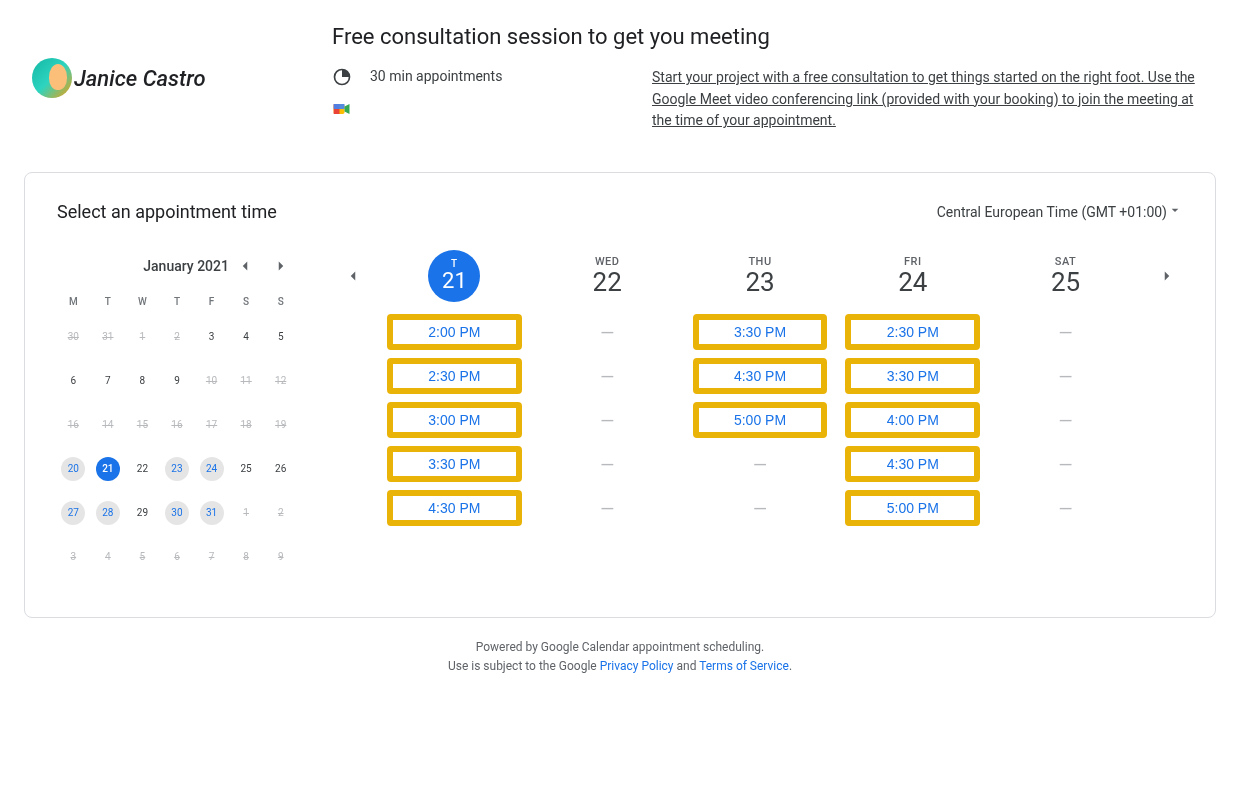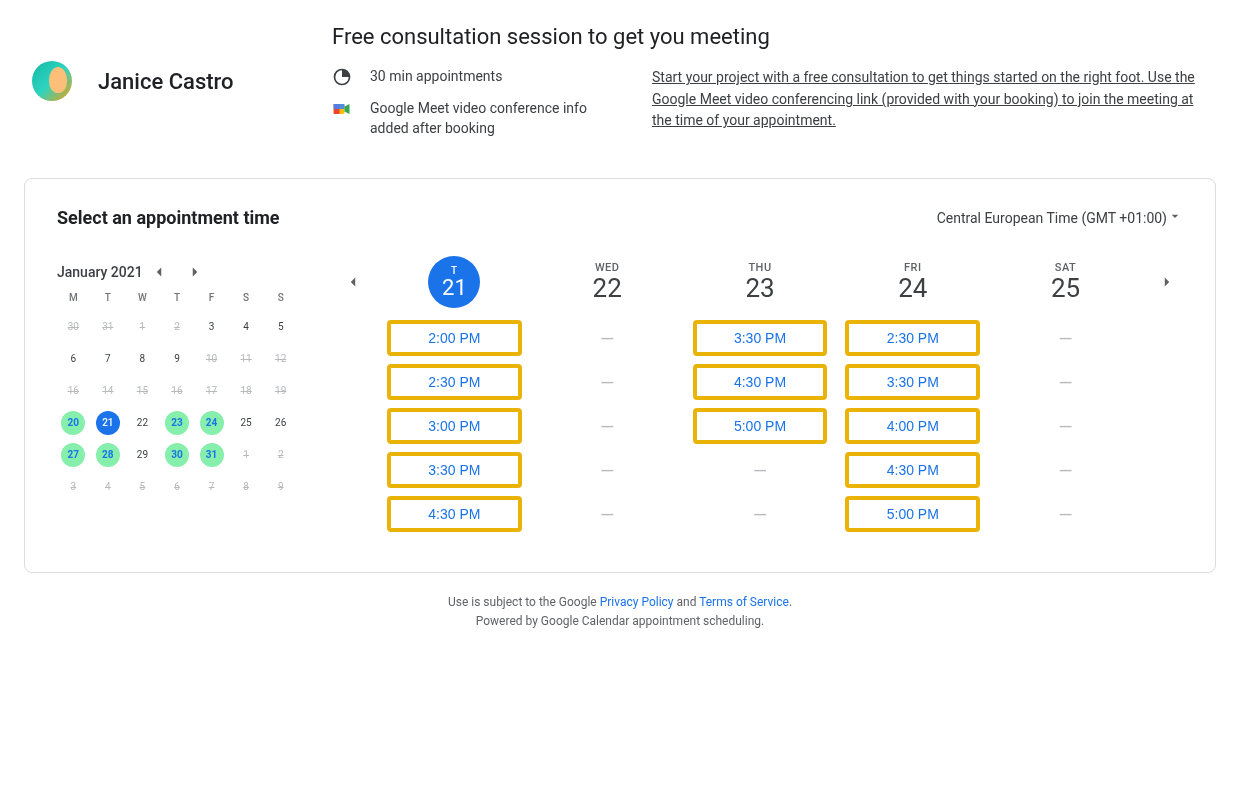--- a/index.html
+++ b/index.html
@@ -1,67 +1,67 @@
 <!DOCTYPE html>
 <html><head>
 <meta charset="utf-8">
 <style>
   * { box-sizing: border-box; margin: 0; padding: 0; }
   html, body { width: 1240px; height: 800px; background: #fff; font-family: "Google Sans", "Segoe UI", Roboto, Arial, sans-serif; color: #202124; }
   body { padding: 24px 24px 24px 24px; }
 
   .header { display: flex; gap: 40px; padding: 0 0 40px 8px; }
-  .host { display: flex; align-items: center; gap: 26px; min-width: 260px; }
+  .host { display: flex; align-items: center; gap: 2px; min-width: 260px; font-style: italic; }
   .avatar { width: 40px; height: 40px; border-radius: 50%; background: linear-gradient(135deg,#14b8a6 0%,#2dd4bf 50%,#f59e0b 100%); position: relative; overflow:hidden; }
   .avatar::after { content:""; position:absolute; right:5px; top:6px; width:18px; height:26px; background:#fbbf7a; border-radius:50% 50% 45% 45%; }
   .host-name { font-size: 22px; font-weight: 500; }
 
   .intro { flex: 1; display: flex; flex-direction: column; gap: 18px; }
   .title { font-size: 22px; font-weight: 400; color:#202124; }
   .meta-desc-row { display: flex; gap: 60px; }
   .meta { display: flex; flex-direction: column; gap: 12px; width: 260px; }
   .meta-item { display: flex; align-items: flex-start; gap: 18px; font-size: 14px; color:#3c4043; line-height:1.4; }
   .meta-item .icon { width: 20px; height: 20px; flex-shrink:0; display:flex; align-items:center; justify-content:center; }
   .desc { flex: 1; font-size: 14px; color:#3c4043; line-height:1.55; max-width: 560px; text-decoration: underline; }
 
   .card { border:1px solid #dadce0; border-radius:8px; padding:28px 32px 40px 32px; }
   .card-head { display:flex; justify-content:space-between; align-items:center; margin-bottom:28px; }
-  .card-title { font-size:18px; font-weight:700; }
+  .card-title { font-size:18px; font-weight:400; }
   .tz { display:flex; align-items:center; gap:0; font-size:14px; color:#3c4043; cursor:pointer; }
   .tz svg { width:16px; height:16px; }
 
   .content { display:flex; gap:40px; }
 
   .cal { width:240px; }
-  .cal-head { display:flex; align-items:center; justify-content:flex-start; }
+  .cal-head { display:flex; align-items:center; justify-content:flex-end; margin-bottom:10px; }
   .cal-title { font-size:14px; font-weight:500; color:#3c4043; }
   .cal-nav { display:flex; gap:4px; }
   .nav-btn { width:32px; height:32px; display:flex; align-items:center; justify-content:center; border:none; background:none; cursor:pointer; border-radius:50%; color:#5f6368; }
   .nav-btn svg { width:18px; height:18px; }
 
   .grid { display:grid; grid-template-columns:repeat(7, 1fr); gap:4px 2px; text-align:center; }
   .dow { font-size:10px; font-weight:500; color:#70757a; padding:4px 0 6px; }
-  .day { font-size:10px; color:#3c4043; width:24px; height:24px; line-height:24px; margin:2px auto; border-radius:50%; cursor:pointer; }
+  .day { font-size:10px; color:#3c4043; width:24px; height:24px; line-height:24px; margin:8px auto; border-radius:50%; cursor:pointer; }
   .day.prev, .day.next { color:#b7b9bc; text-decoration:line-through; cursor:default; }
   .day.strike { color:#b7b9bc; text-decoration:line-through; cursor:default; }
-  .day.avail { background:#86efac; color:#1a73e8; font-weight:700; }
+  .day.avail { background:#e5e5e5; color:#1a73e8; font-weight:400; }
   .day.selected { background:#1a73e8; color:#fff; font-weight:500; }
 
   .slots { flex:1; display:flex; gap:18px; align-items:flex-start; }
   .day-nav { width:32px; display:flex; justify-content:center; padding-top:10px; }
   .cols { flex:1; display:grid; grid-template-columns:repeat(5,1fr); gap:18px; }
   .col { display:flex; flex-direction:column; align-items:center; gap:8px; }
   .col-head { text-align:center; margin-bottom:4px; min-height:52px; display:flex; flex-direction:column; justify-content:center; align-items:center; }
   .col-head .wd { font-size:11px; font-weight:500; color:#5f6368; letter-spacing:0.5px; }
   .col-head .num { font-size:26px; color:#3c4043; line-height:1.1; }
   .col-head.sel { }
   .col-head.sel .badge { width:52px; height:52px; border-radius:50%; background:#1a73e8; color:#fff; display:flex; flex-direction:column; align-items:center; justify-content:center; }
   .col-head.sel .badge .wd { color:#fff; font-size:10px; }
   .col-head.sel .badge .num { color:#fff; font-size:22px; }
-  .slot { width:100%; height:36px; border:4px solid #eab308; border-radius:4px; background:#fff; color:#1a73e8; font-size:14px; font-weight:500; cursor:pointer; }
+  .slot { width:100%; height:36px; border:6px solid #eab308; border-radius:4px; background:#fff; color:#1a73e8; font-size:14px; font-weight:500; cursor:pointer; }
   .dash { color:#b7b9bc; font-size:18px; height:36px; display:flex; align-items:center; justify-content:center; width:100%; }
 
   .footer { text-align:center; font-size:12px; color:#5f6368; margin-top:20px; line-height:1.6; }
   .footer a { color:#1a73e8; text-decoration:none; }
 </style>
 </head>
 <body>
 
 <div class="header">
   <div class="host">
@@ -83,21 +83,20 @@
         </div>
         <div class="meta-item">
           <span class="icon">
             <svg viewBox="0 0 24 24">
                 <rect x="2" y="6" width="13" height="12" rx="2" fill="#fbbc04"></rect>
                 <rect x="2" y="6" width="7" height="12" fill="#ea4335"></rect>
                 <rect x="2" y="6" width="13" height="6" fill="#4285f4" opacity="0.9"></rect>
                 <path d="M15 9 L21 6 L21 18 L15 15 Z" fill="#34a853"></path>
               </svg>
           </span>
-          <span>Google Meet video conference info added after booking</span>
         </div>
       </div>
       <div class="desc">Start your project with a free consultation to get things started on the right foot. Use the Google Meet video conferencing link (provided with your booking) to join the meeting at the time of your appointment.</div>
     </div>
   </div>
 </div>
 
 <div class="card">
   <div class="card-head">
     <div class="card-title">Select an appointment time</div>
@@ -253,17 +252,17 @@
           <svg viewBox="0 0 24 24" fill="#5f6368">
               <path d="M9 6l6 6-6 6z"></path>
             </svg>
         </button>
       </div>
     </div>
   </div>
 </div>
 
 <div class="footer">
+  <div>Powered by Google Calendar appointment scheduling.</div>
   <div>
     <span>Use is subject to the Google </span><a href="#">Privacy Policy</a><span> and </span><a href="#">Terms of Service</a><span>.</span>
   </div>
-  <div>Powered by Google Calendar appointment scheduling.</div>
 </div>
 
 </body></html>

